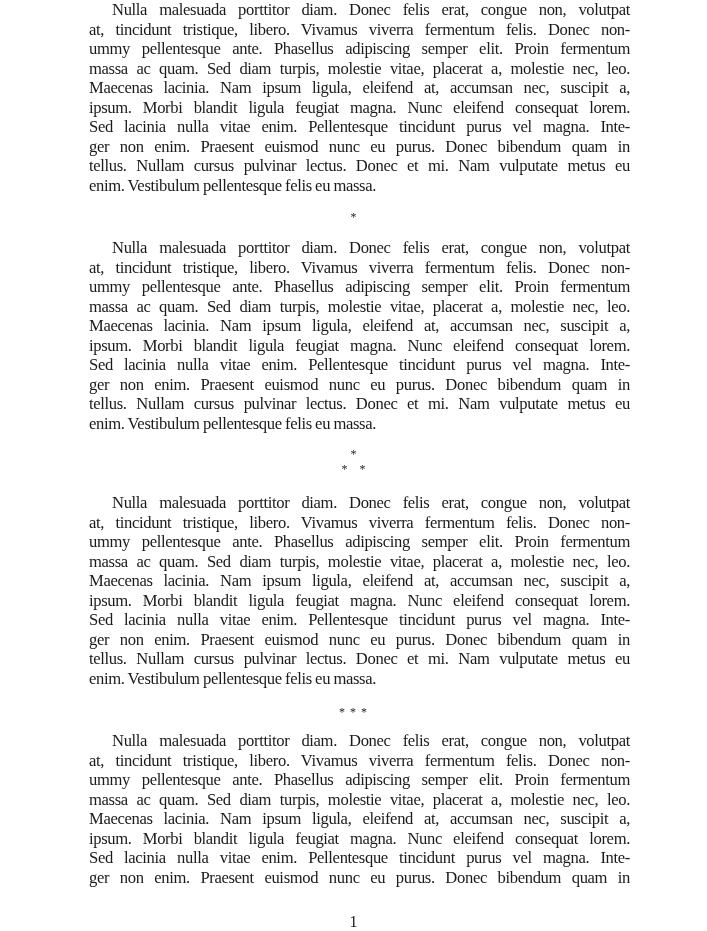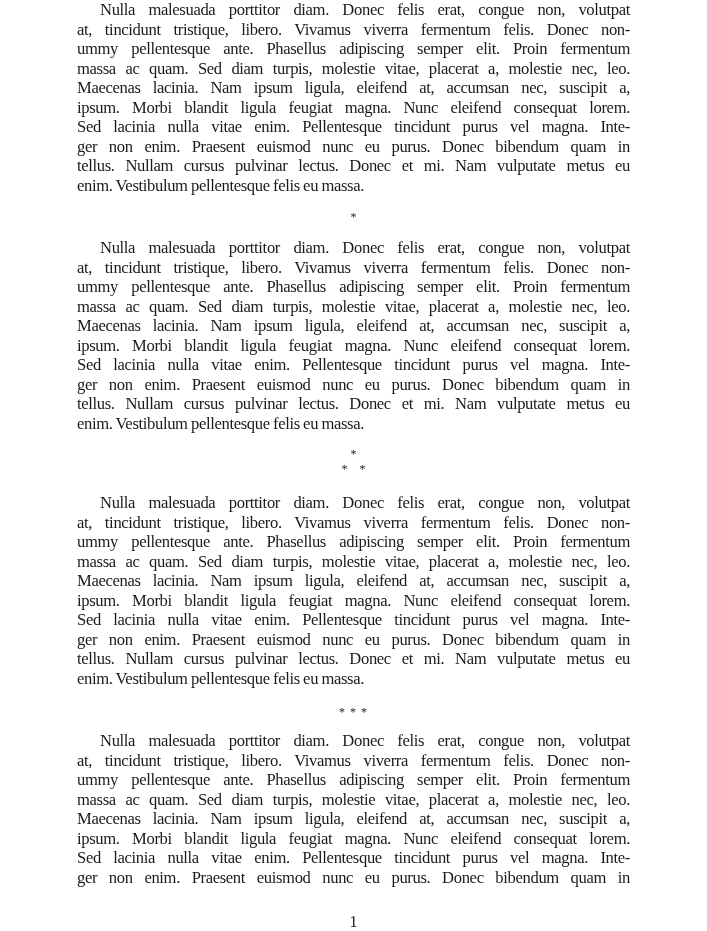--- a/index.html
+++ b/index.html
@@ -9,20 +9,21 @@
     color: #1a1a1a;
   }
   .page { position: absolute; left: 77px; top: 0; width: 553px; }
   .para { position: absolute; left: 0; width: 553px; }
   .line {
     height: 19.5px; line-height: 19.5px; font-size: 15.2px;
     text-align: justify; text-align-last: justify; white-space: nowrap;
     overflow: visible; letter-spacing: -0.35px; word-spacing: -0.5px;
     font-family: "Liberation Serif", serif;
     font-size: 16.6px;
+    margin-left: 12px;
   }
   .line.first { padding-left: 23px; }
   .line.last { text-align-last: left; }
   .sep {
     position: absolute; left: 0; width: 553px; text-align: center;
     font-size: 12px; line-height: 12px; color: #222;
     font-family: "Liberation Serif", serif;
   }
   .pagenum {
     position: absolute; left: 0; width: 707px; top: 913px; text-align: center;

